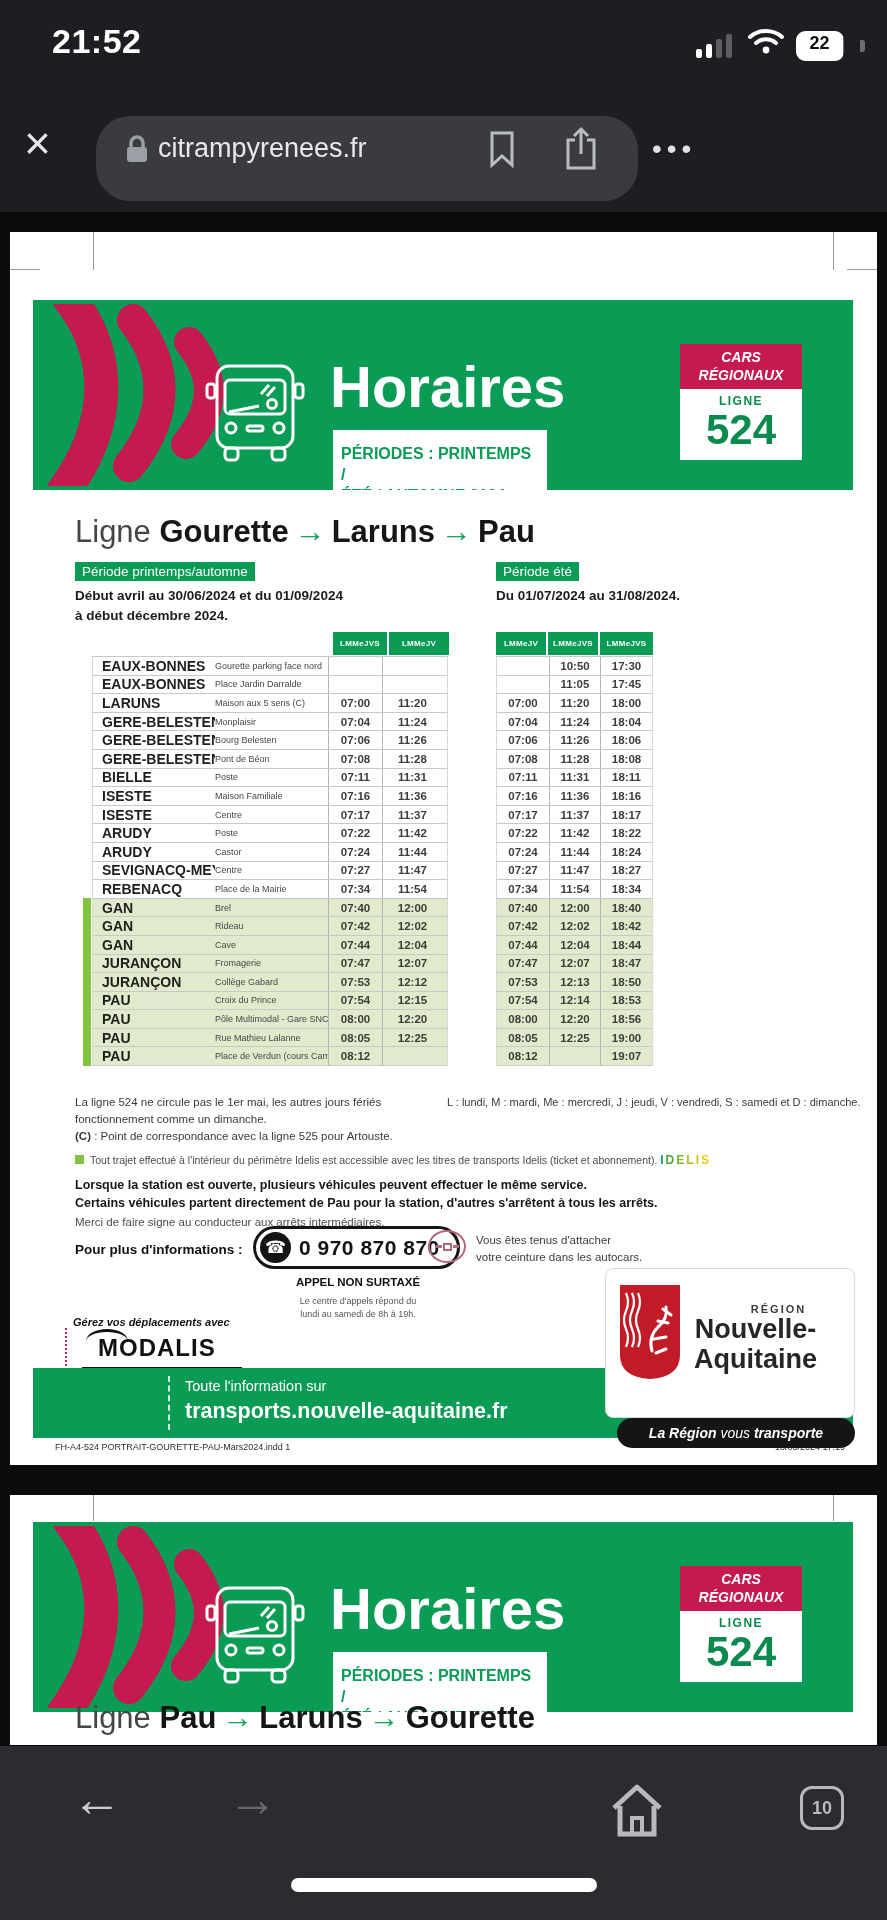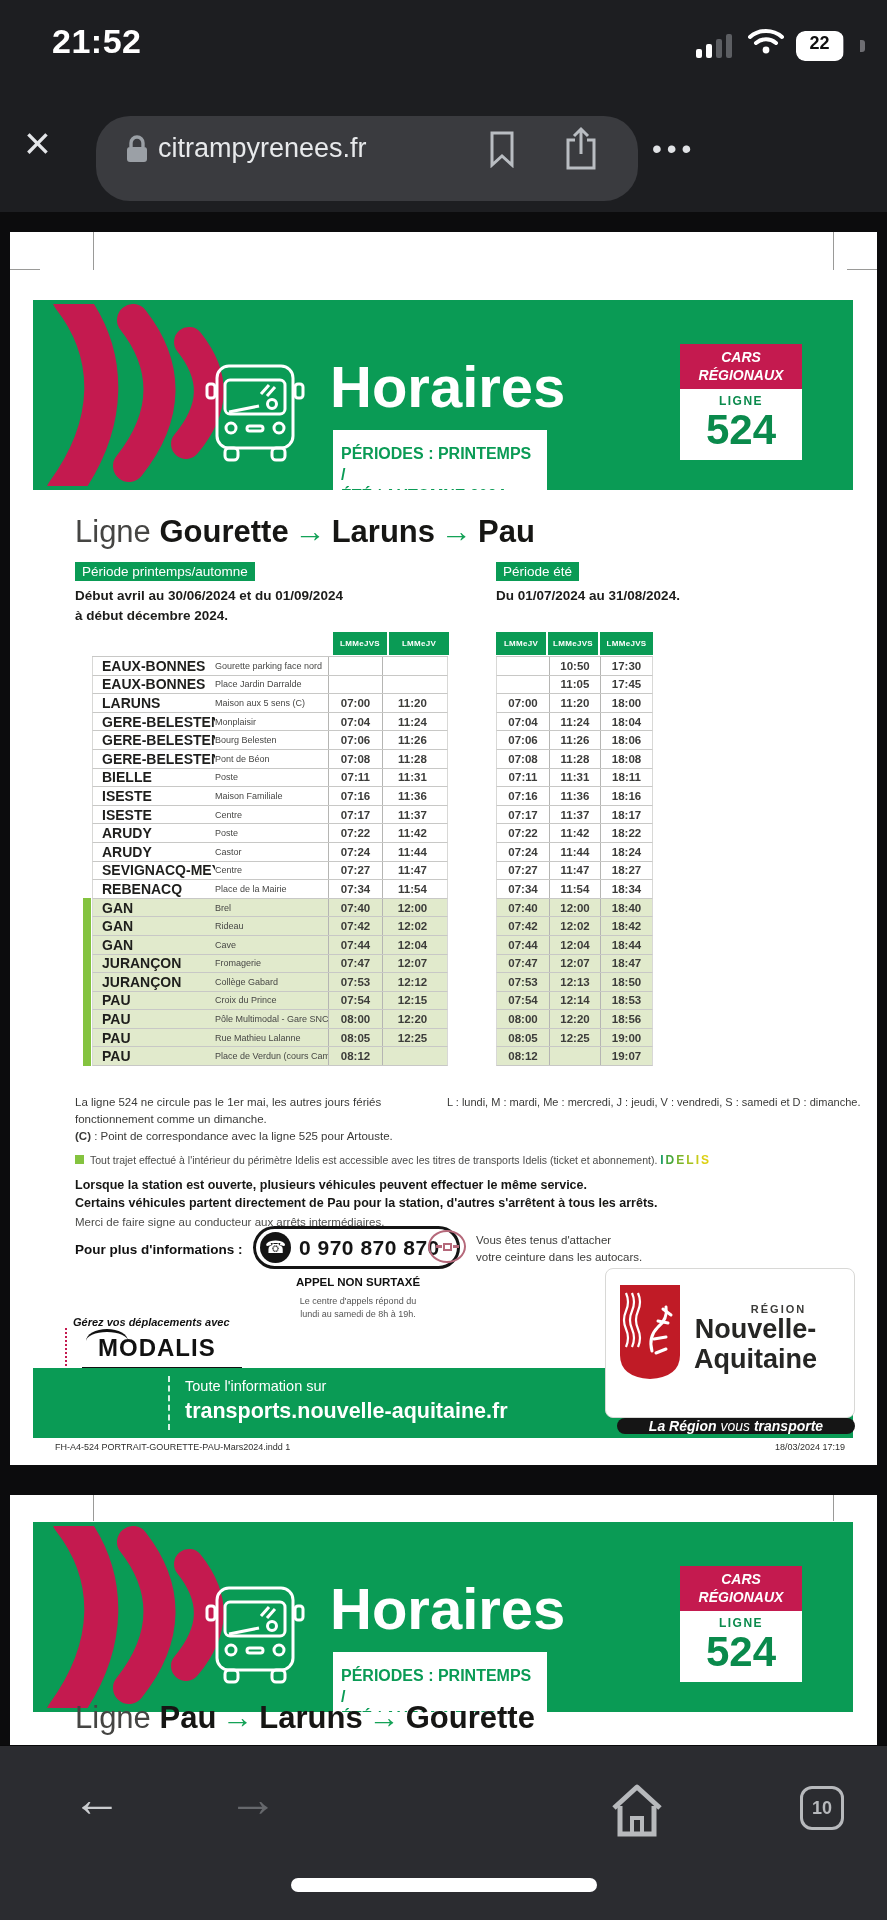--- a/index.html
+++ b/index.html
@@ -92,21 +92,21 @@
   .gbar{position:absolute;left:23px;top:1136px;width:820px;height:70px;background:#0a9b55;}
   .gbar-dash{position:absolute;left:135px;top:8px;bottom:8px;border-left:2px dashed rgba(255,255,255,.85);}
   .gbar-l1{position:absolute;left:152px;top:10px;font-size:14.5px;color:#fff;}
   .gbar-l2{position:absolute;left:152px;top:31px;font-size:21.5px;font-weight:700;color:#fff;}
 
   .na-card{position:absolute;left:595px;top:1036px;width:250px;height:150px;background:#fff;
            border:1px solid #d8d8d6;border-radius:8px;z-index:3;}
   .na-texts{position:absolute;left:88px;top:34px;text-align:center;}
   .na-region{font-size:11px;letter-spacing:2px;font-weight:700;color:#3c3c3a;margin-left:46px;}
   .na-name{font-size:27px;font-weight:700;color:#262624;line-height:1.1;}
-  .na-bar{position:absolute;left:607px;top:1186px;width:238px;height:16px;background:#151515;border-radius:15px;
+  .na-bar{position:absolute;left:607px;top:1186px;width:238px;height:30px;background:#151515;border-radius:15px;
           color:#fff;font-style:italic;font-size:14px;display:flex;align-items:center;justify-content:center;z-index:4;}
   .pfooter{position:absolute;left:45px;top:1210px;width:790px;display:flex;justify-content:space-between;
            font-size:9px;color:#2f2f2d;}
 
   
   .navbar{position:absolute;left:0;top:1745px;width:887px;height:175px;background:#2b2c30;border-top:1px solid #09090a;}
   .nav-arrow{position:absolute;top:28px;font-size:50px;line-height:1;}
   .nav-tabs{position:absolute;left:800px;top:40px;width:44px;height:44px;border:3.5px solid #b7b9bc;border-radius:12px;
             display:flex;align-items:center;justify-content:center;color:#b7b9bc;font-size:18px;font-weight:700;}
   .home-indicator{position:absolute;left:291px;top:132px;width:306px;height:14px;background:#fff;border-radius:7px;}

